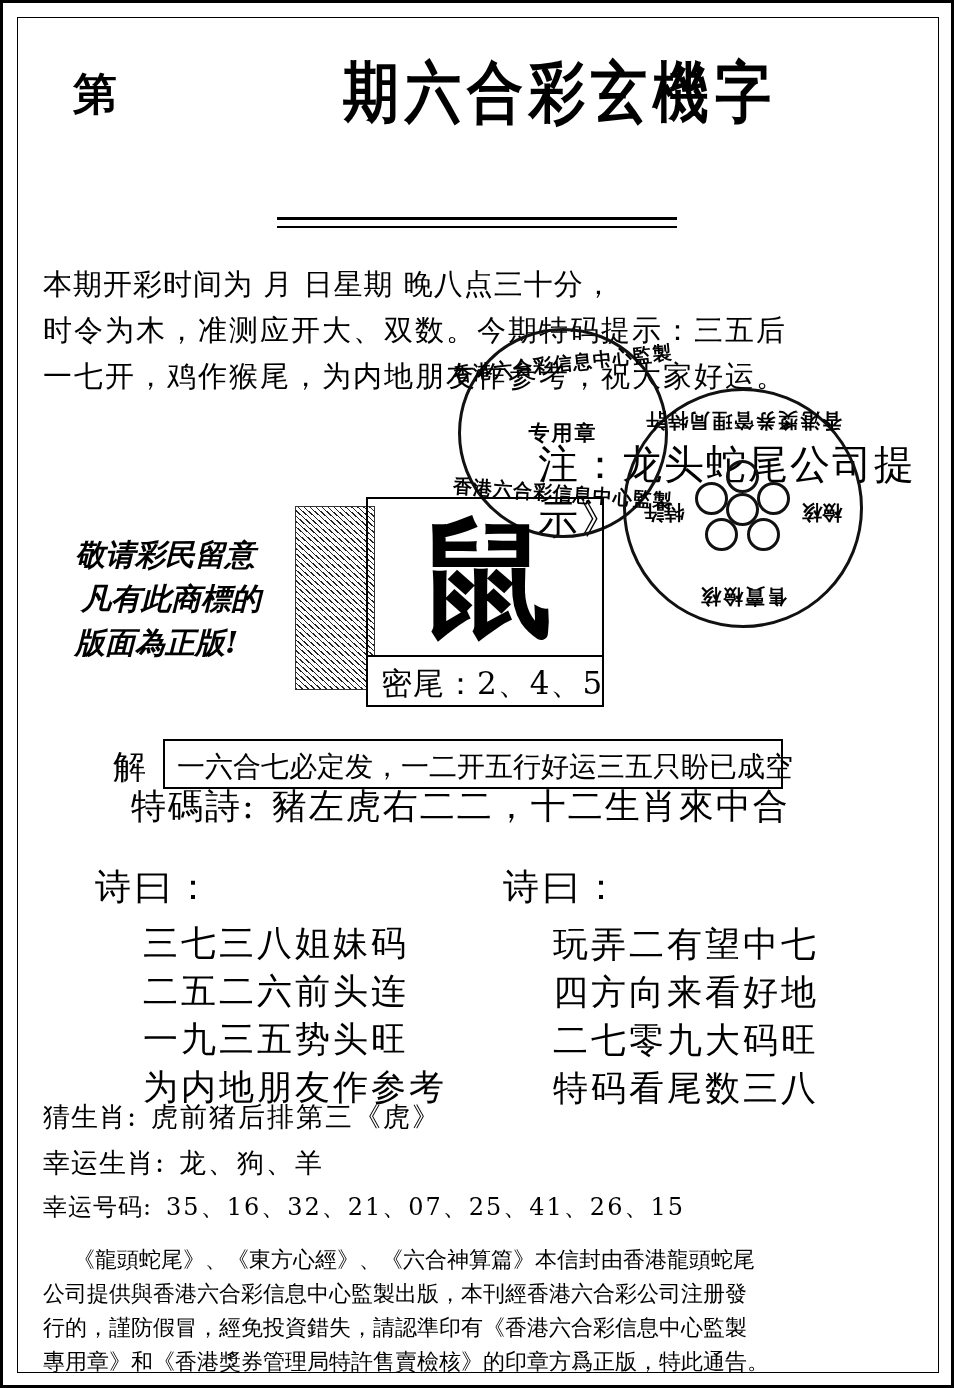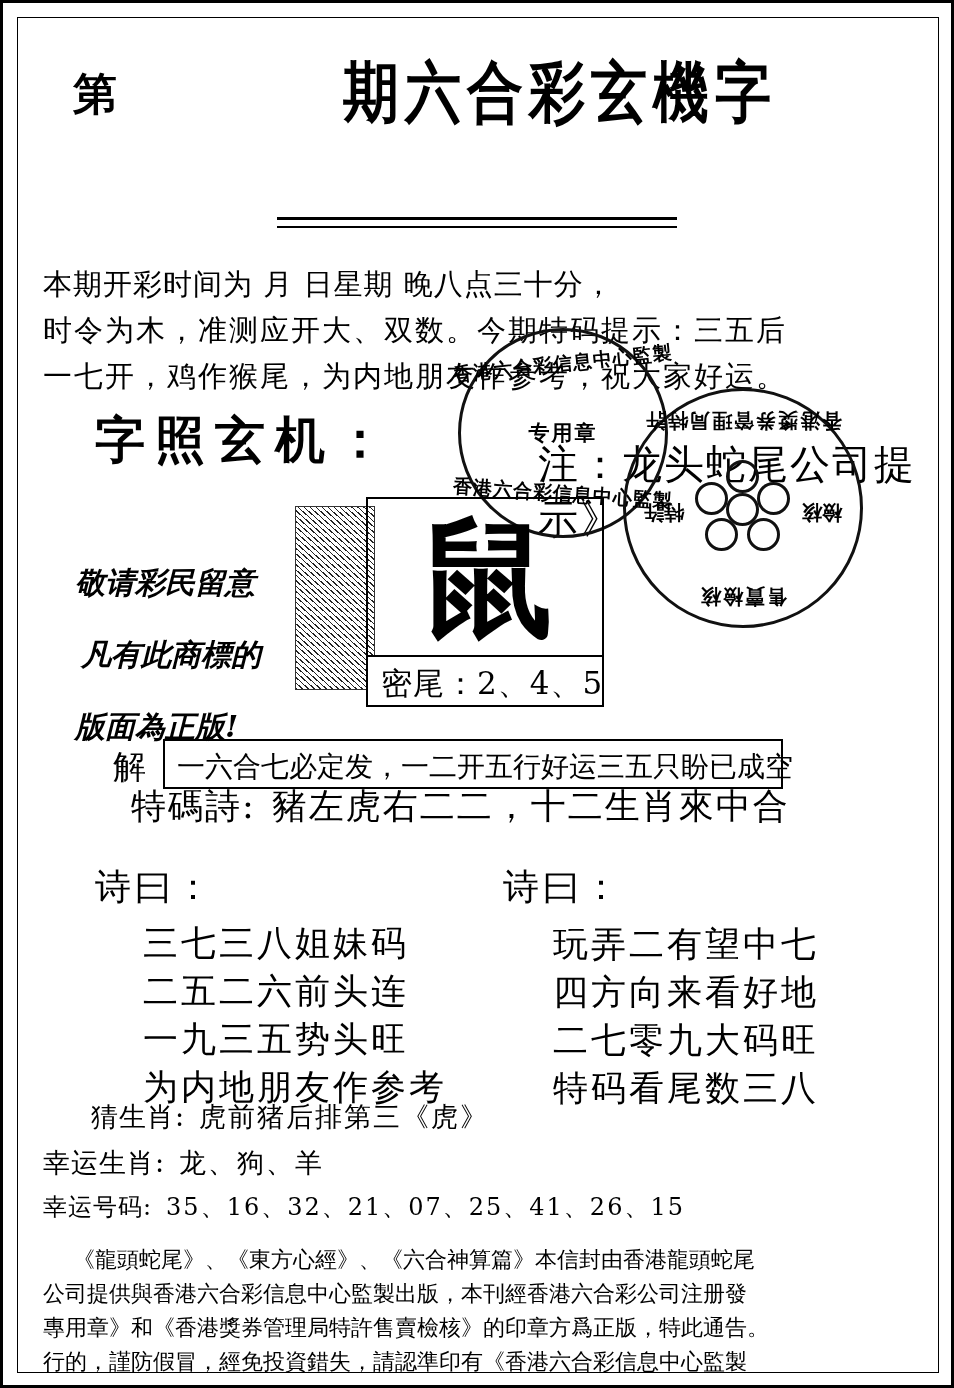--- a/index.html
+++ b/index.html
@@ -179,21 +179,21 @@
   .note-left {
     position: absolute;
     left: 72px; top: 530px;
     width: 215px;
     font-size: 30px;
     line-height: 44px;
     font-family: "DejaVu Serif", serif;
     font-weight: bold;
     font-style: italic;
   }
-  .note-left .nl { display: block; white-space: nowrap; margin-top: 28px; }
+  .note-left .nl { display: block; white-space: nowrap; }
   .note-left .i1 { margin-left: 0px; }
   .note-left .i2 { margin-left: 6px; }
   .note-left .i3 { margin-left: 0px; }
 
   
   .engrave {
     position: absolute;
     left: 292px; top: 503px;
     width: 78px; height: 182px;
     border: 1px solid #333;
@@ -303,21 +303,21 @@
   
   .pred {
     position: absolute;
     left: 40px;
     font-size: 27px;
     font-family: "DejaVu Serif", serif;
     white-space: nowrap;
   }
   .pred .lbl { letter-spacing: 1px; }
   .pred .val { margin-left: 14px; letter-spacing: 2px; }
-  .pred1 { top: 1096px; margin-left: 48px; }
+  .pred1 { top: 1096px; }
   .pred2 { top: 1142px; }
   .pred3 { top: 1188px; font-size: 24px; }
 
   
   .footer {
     position: absolute;
     left: 40px; top: 1240px;
     width: 876px;
     font-size: 22px;
     line-height: 34px;
@@ -342,21 +342,20 @@
     <div class="r1"></div>
     <div class="r2"></div>
   </div>
 
   <div class="intro">
     <span class="ln ln1">本期开彩时间为        月         日星期    晚八点三十分，</span>
     <span class="ln ln2">时令为木，准测应开大、双数。今期特码提示：三五后</span>
     <span class="ln ln3">一七开，鸡作猴尾，为内地朋友作参考，祝大家好运。</span>
   </div>
 
-  <div class="zizhao">字照玄机：</div>
   <div class="zhu-line">注：龙头蛇尾公司提示》</div>
 
   <div class="stamp stamp-left">
     <div class="stamp-text sl-top">香港六合彩信息中心監製</div>
     <div class="stamp-text sl-mid">专用章</div>
     <div class="stamp-text sl-bot">香港六合彩信息中心監製</div>
   </div>
 
   <div class="stamp stamp-right">
     <div class="stamp-text sr-top">香港獎券管理局特許</div>
@@ -420,16 +419,16 @@
   <div class="pred pred2">
     <span class="lbl">幸运生肖:</span><span class="val">龙、狗、羊</span>
   </div>
   <div class="pred pred3">
     <span class="lbl">幸运号码:</span><span class="val">35、16、32、21、07、25、41、26、15</span>
   </div>
 
   <div class="footer">
     <span class="fl indent">《龍頭蛇尾》、《東方心經》、《六合神算篇》本信封由香港龍頭蛇尾</span>
     <span class="fl">公司提供與香港六合彩信息中心監製出版，本刊經香港六合彩公司注册發</span>
+    <span class="fl">行的，謹防假冒，經免投資錯失，請認準印有《香港六合彩信息中心監製</span>
     <span class="fl">專用章》和《香港獎券管理局特許售賣檢核》的印章方爲正版，特此通告。</span>
-    <span class="fl">行的，謹防假冒，經免投資錯失，請認準印有《香港六合彩信息中心監製</span>
   </div>
 </div>
 
 </body></html>

